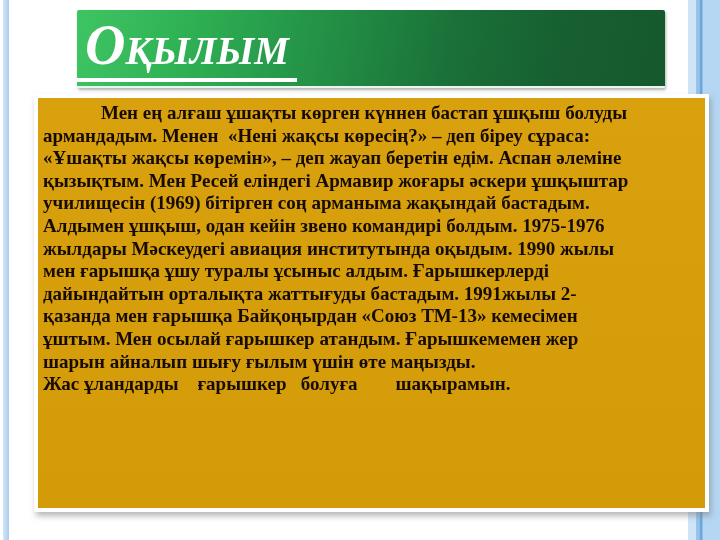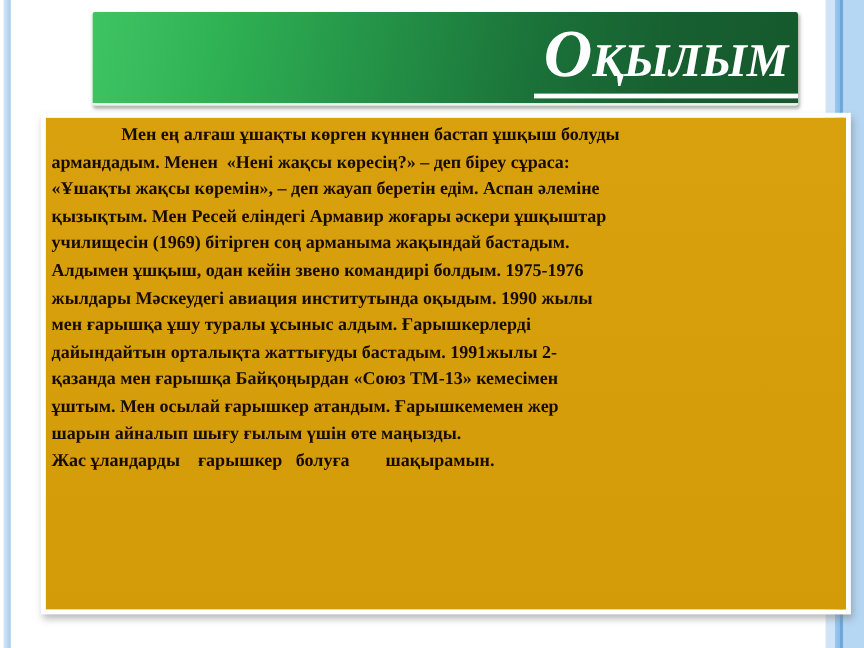--- a/index.html
+++ b/index.html
@@ -31,21 +31,21 @@
 
   
   .banner {
     position: absolute; left: 77px; top: 10px; width: 588px; height: 76px;
     background: linear-gradient(100deg,
       #3fc464 0%, #2fb254 18%, #239046 42%,
       #1a7038 64%, #175f30 82%, #15592d 100%);
     border-radius: 2px;
     border-bottom: 2px solid #edf3ee;
     box-shadow: 1px 2px 3px rgba(110,120,110,0.55);
-    display: flex; align-items: center; justify-content: flex-end;
+    display: flex; align-items: center; justify-content: flex-start;
     z-index: 2;
   }
   .title {
     color: #ffffff;
     font-style: italic;
     font-variant: small-caps;
     font-weight: bold;
     font-size: 56px;
     line-height: 1;
     padding: 2px 8px 5px 8px;
@@ -58,21 +58,21 @@
     box-sizing: border-box;
     background: linear-gradient(#d9a10d, #d39b07);
     border: 4px solid #ffffff;
     box-shadow: 2px 4px 6px rgba(125,125,125,0.55);
     z-index: 2;
   }
   .bodytext {
     white-space: pre-wrap;
     text-indent: 58px;
     font-weight: bold;
-    font-size: 15px;
+    font-size: 19px;
     line-height: 22.6px;
     color: #170c02;
     padding: 4px 20px 0 5px;
   }
 </style>
 </head>
 <body>
 
 <div class="slide">
   <div class="stripe-left"></div>

